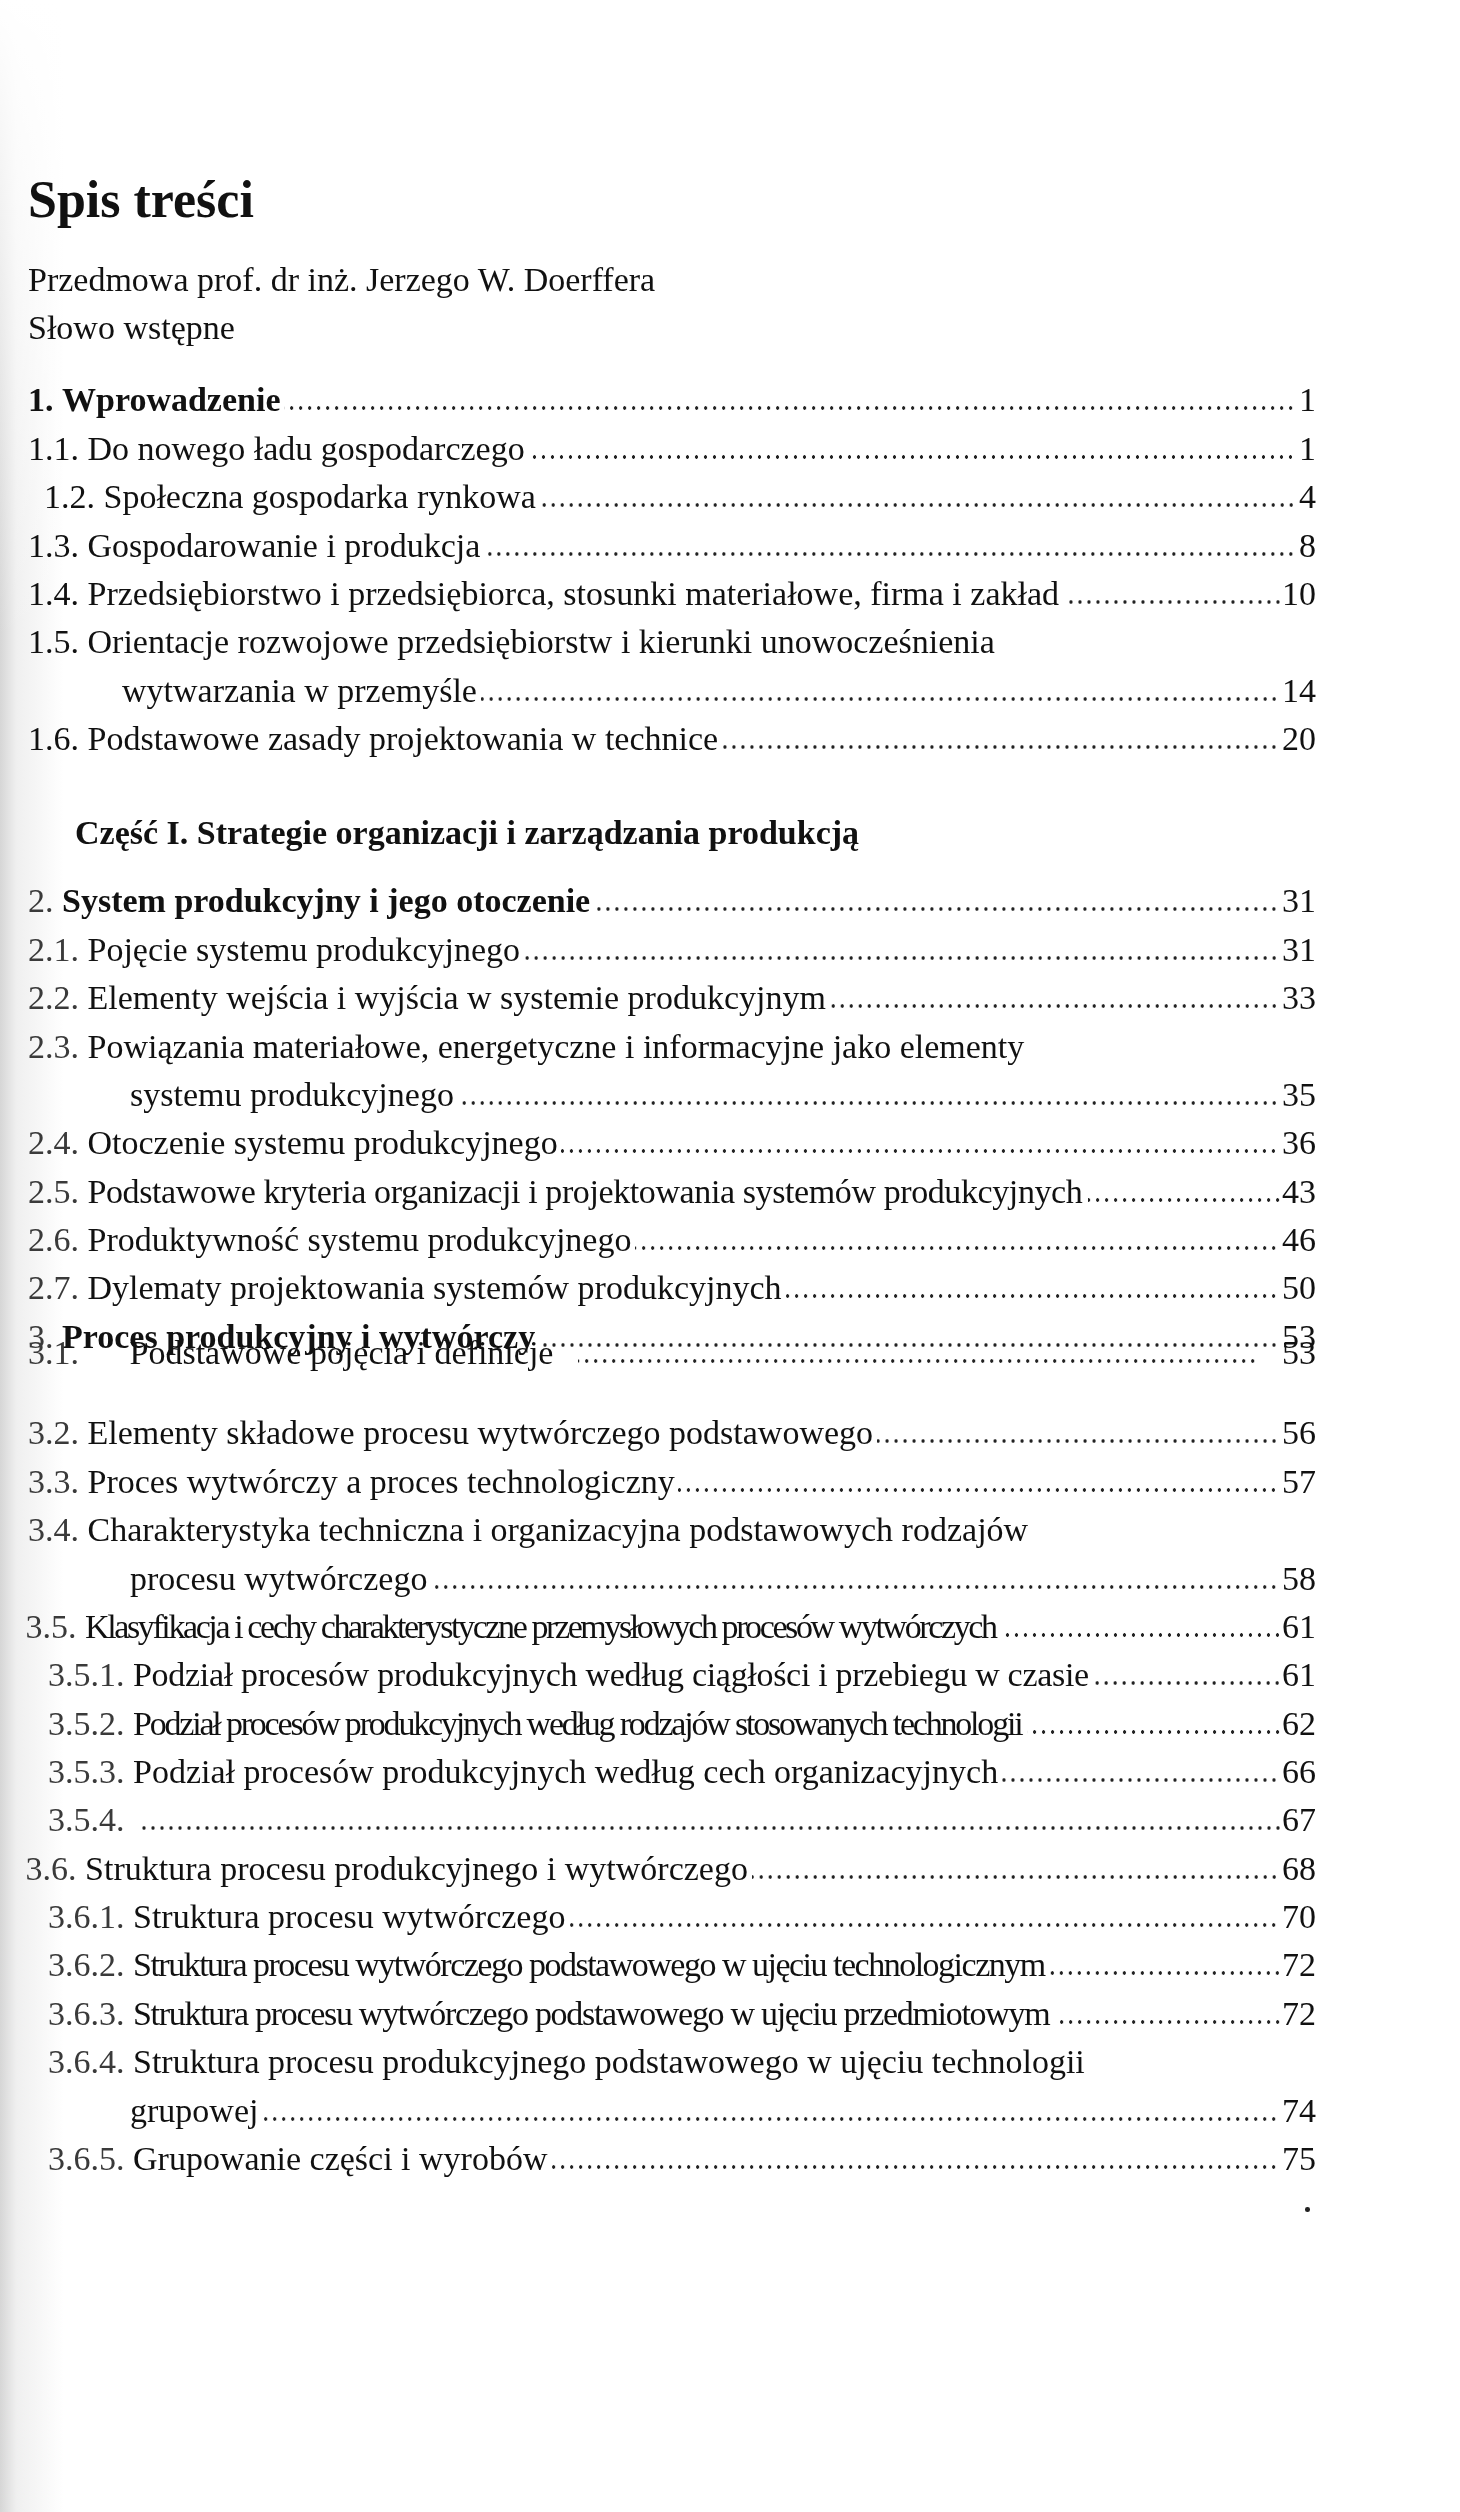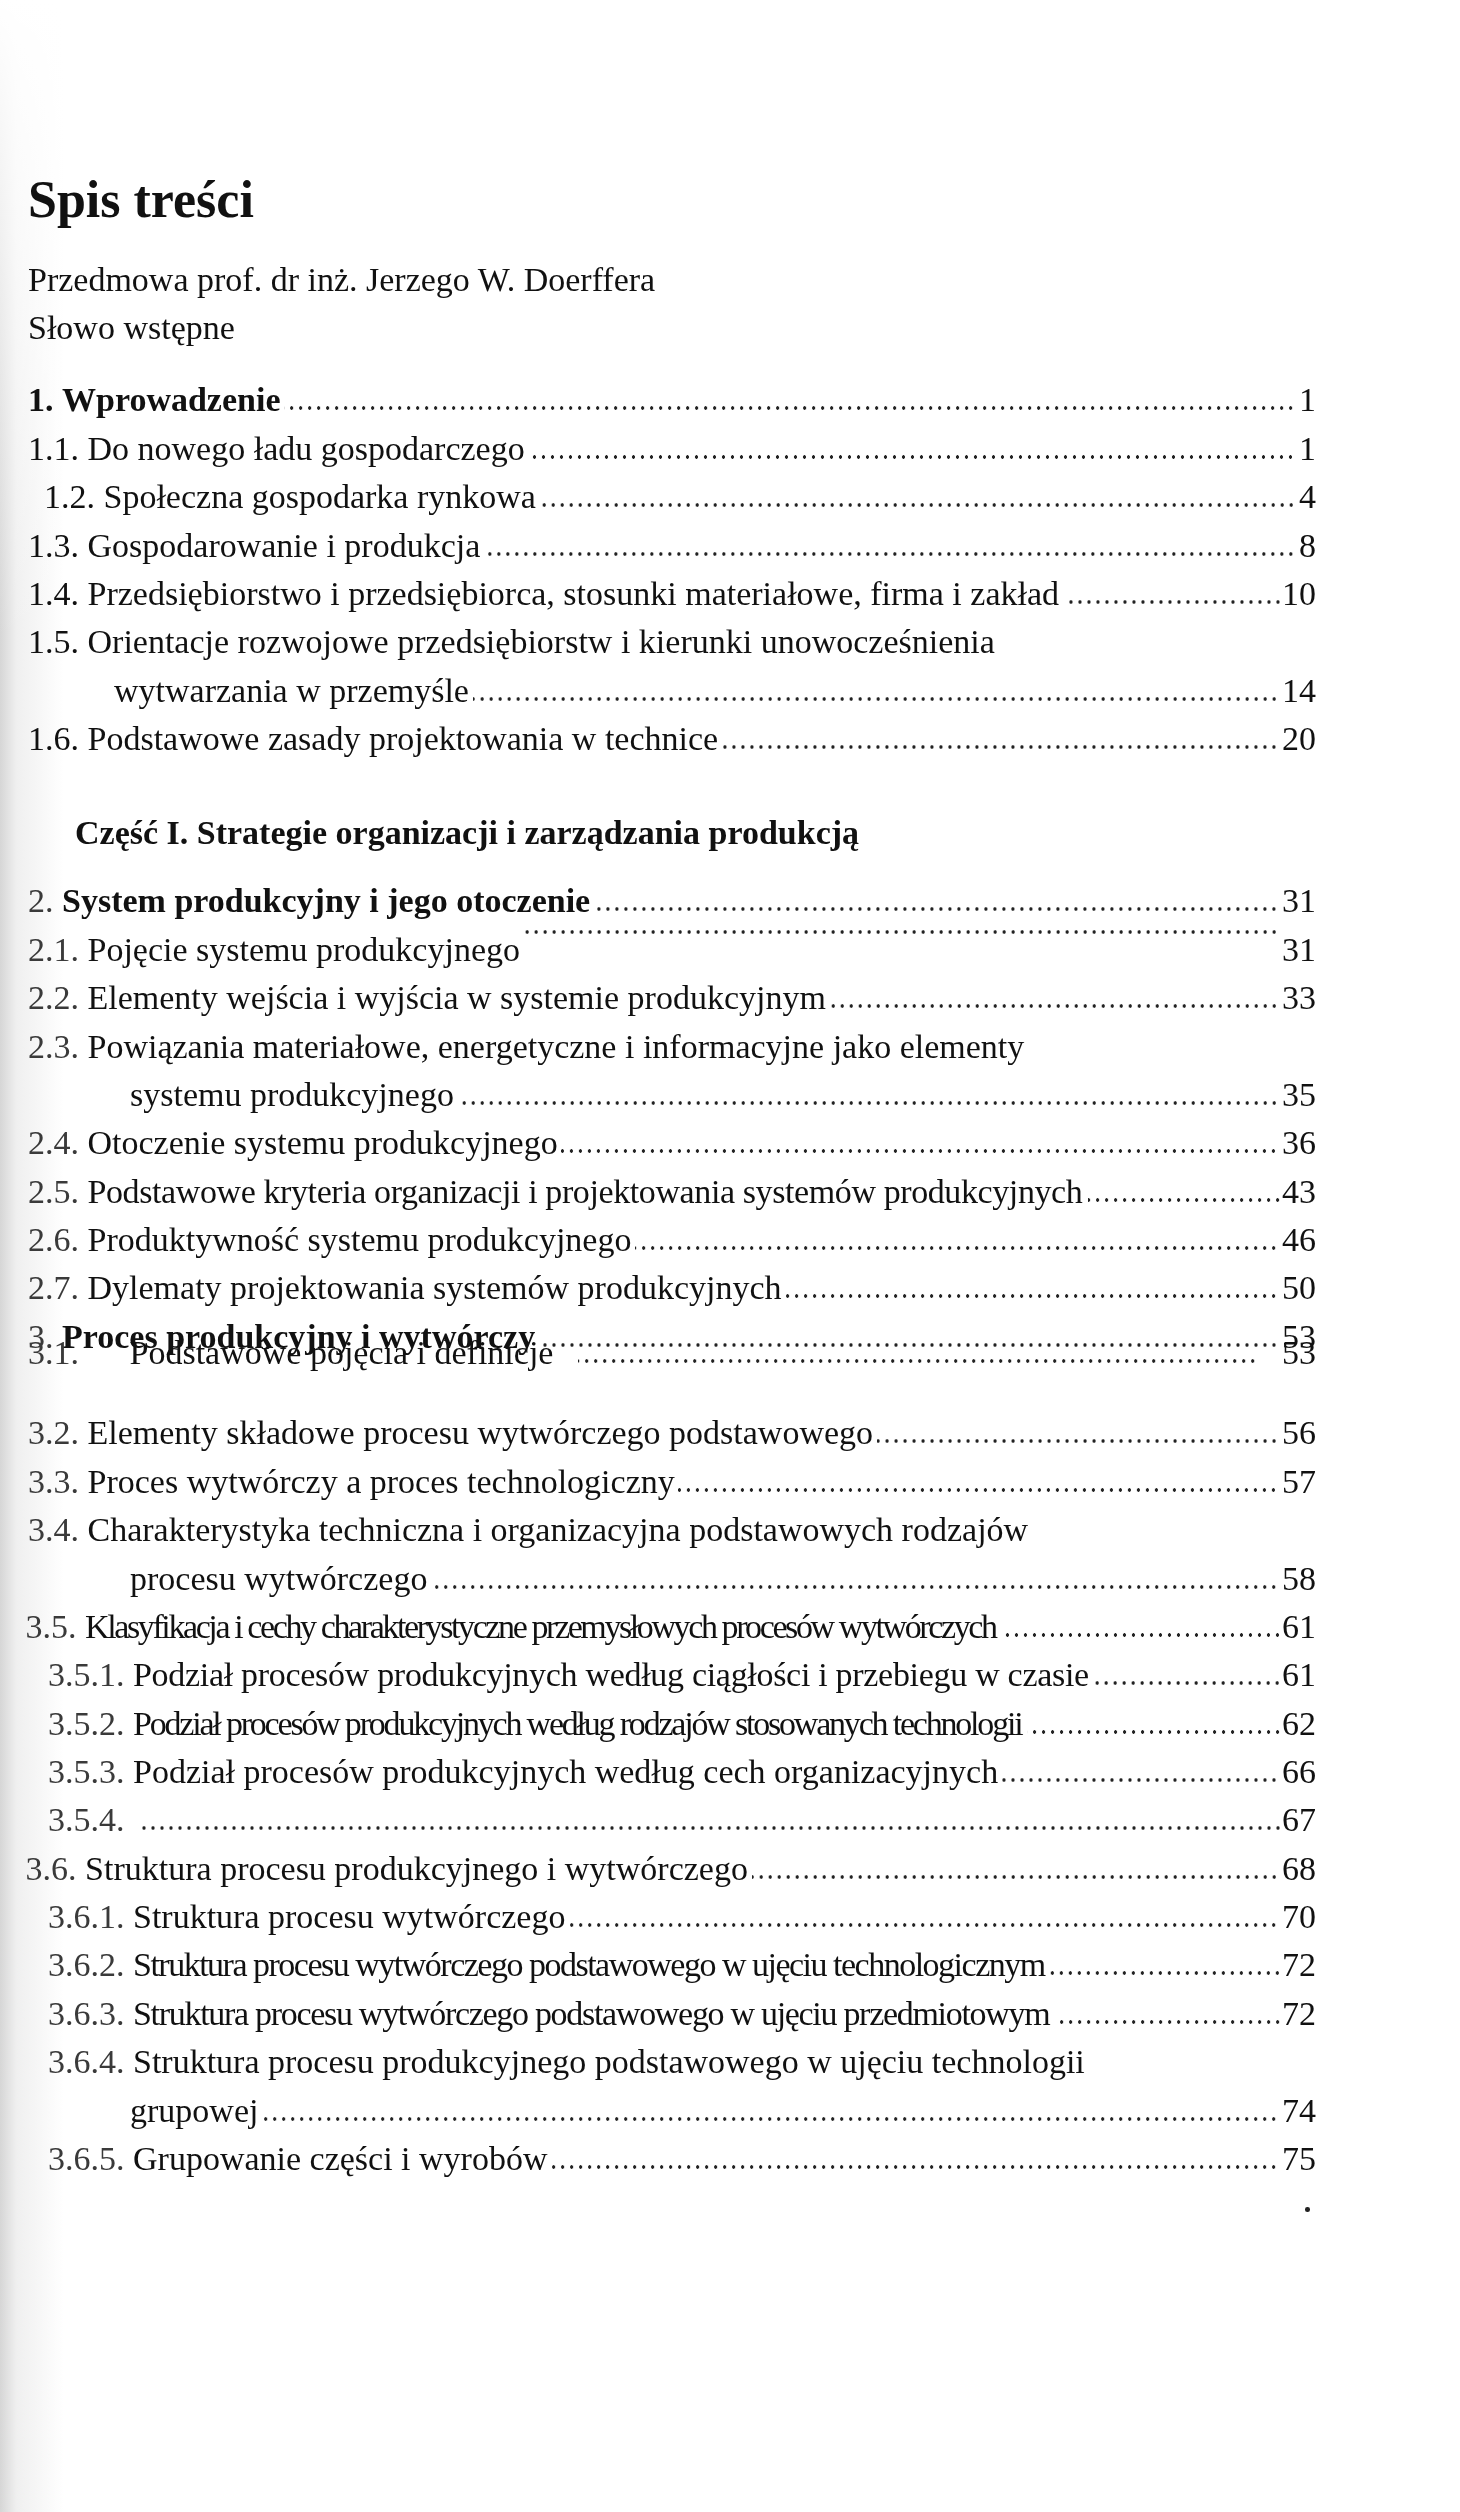--- a/index.html
+++ b/index.html
@@ -84,39 +84,39 @@
   <span class="page">8</span>
 </div>
 <div class="line" style="left:28px; top:575px;">
   <span class="num">1.4.</span>&nbsp;<span class="label">Przedsiębiorstwo i przedsiębiorca, stosunki materiałowe, firma i zakład</span>
   <span class="leader tight"></span>
   <span class="page">10</span>
 </div>
 <div class="plain" style="left:28px; top:623px;">
   <span>1.5.</span>&nbsp;<span>Orientacje rozwojowe przedsiębiorstw i kierunki unowocześnienia</span>
 </div>
-<div class="line" style="left:114px; top:672px;justify-content:flex-end;">
+<div class="line" style="left:122px; top:672px;justify-content:flex-end;">
   <span class="label">wytwarzania w przemyśle</span>
   <span class="leader"></span>
   <span class="page">14</span>
 </div>
 <div class="line" style="left:28px; top:720px;justify-content:space-between;">
   <span class="num">1.6.</span>&nbsp;<span class="label">Podstawowe zasady projektowania w technice</span>
   <span class="leader"></span>
   <span class="page">20</span>
 </div>
 
 <div class="part" style="top:814px;">Część I. Strategie organizacji i zarządzania produkcją</div>
 
 <div class="line" style="left:28px; top:882px;">
   <span class="num num-gray">2.</span>&nbsp;<span class="label bold">System produkcyjny i jego otoczenie</span>
   <span class="leader"></span>
   <span class="page">31</span>
 </div>
-<div class="line" style="left:28px; top:931px;align-items:center;">
+<div class="line" style="left:28px; top:931px;">
   <span class="num num-gray">2.1.</span>&nbsp;<span class="label">Pojęcie systemu produkcyjnego</span>
   <span class="leader"></span>
   <span class="page">31</span>
 </div>
 <div class="line" style="left:28px; top:979px;">
   <span class="num num-gray">2.2.</span>&nbsp;<span class="label">Elementy wejścia i wyjścia w systemie produkcyjnym</span>
   <span class="leader"></span>
   <span class="page">33</span>
 </div>
 <div class="plain" style="left:28px; top:1028px;">

